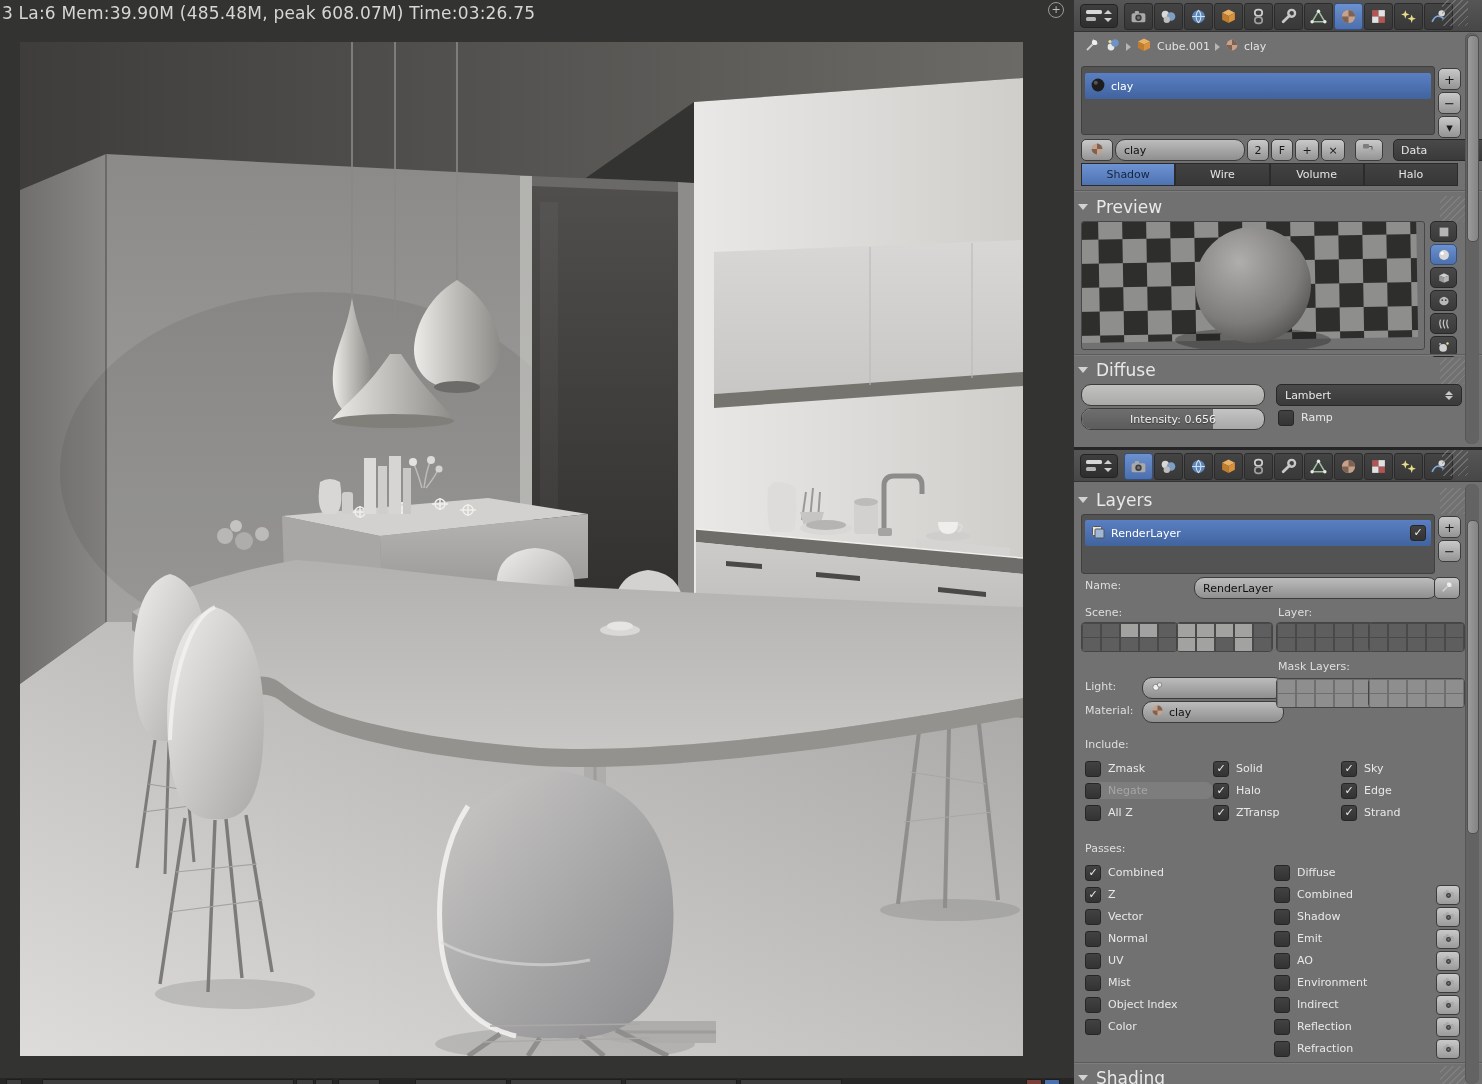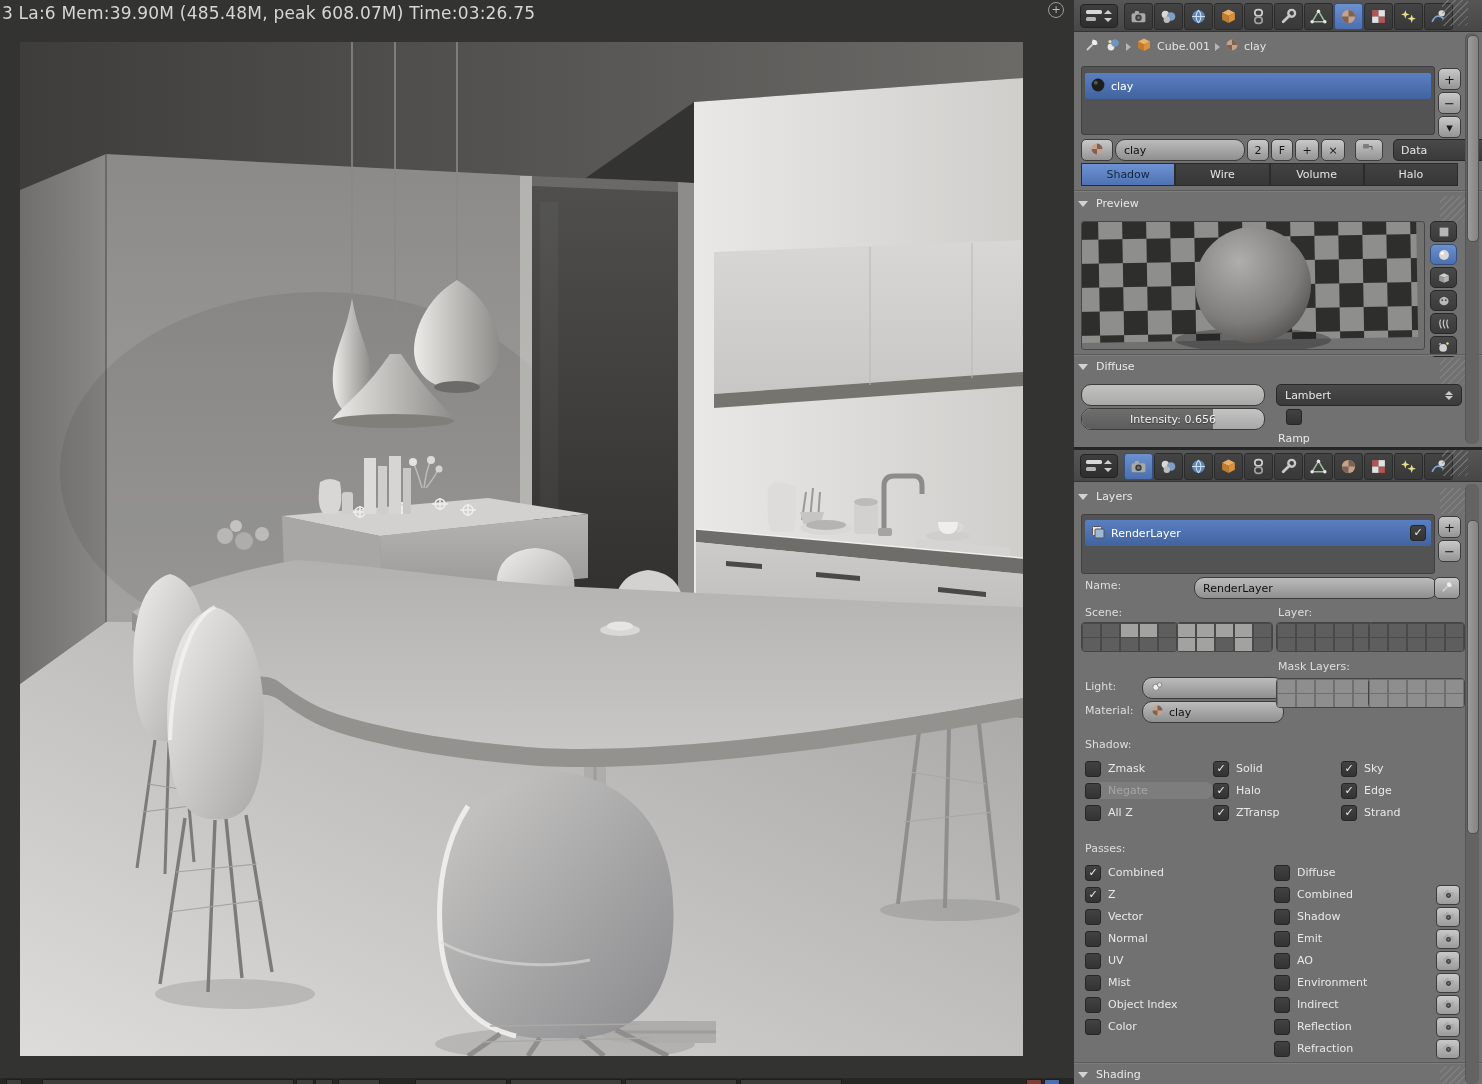--- a/index.html
+++ b/index.html
@@ -19,21 +19,21 @@
   #props-top{top:0;height:447px;border-bottom:3px solid #262626;}
   #props-bot{top:450px;height:732px;}
   .phead{position:absolute;left:0;top:0;width:100%;height:31px;
          background:linear-gradient(#565656,#474747);border-bottom:1px solid #333;}
   .chip{position:absolute;left:6px;top:4px;width:36px;height:22px;border-radius:4px;
         background:linear-gradient(#3e3e3e,#2e2e2e);border:1px solid #232323;display:flex;align-items:center;justify-content:center;gap:2px;}
   .tabrow{position:absolute;left:50px;top:3px;display:flex;gap:1px;}
   .icon-btn{width:27px;height:25px;border-radius:3px;background:linear-gradient(#444,#383838);
         border:1px solid #2b2b2b;display:flex;align-items:center;justify-content:center;}
   .icon-btn.active{background:linear-gradient(#6c91cf,#4c6fae);border-color:#33507f;}
-  .panel-hdr{position:absolute;left:4px;display:flex;align-items:center;gap:8px;color:#e8e8e8;font-size:11px;}
+  .panel-hdr{position:absolute;left:4px;display:flex;align-items:center;gap:8px;color:#e8e8e8;font-size:17px;}
   .tri{width:0;height:0;border-left:5px solid transparent;border-right:5px solid transparent;border-top:6px solid #d2d2d2;}
   .hline{position:absolute;left:0;width:100%;height:1px;background:#5c5c5c;box-shadow:0 1px 0 #7d7d7d;}
   .hatch{position:absolute;width:26px;height:26px;
          background:repeating-linear-gradient(135deg,transparent 0 4px,#8a8a8a 4px 5px);opacity:.55;}
   
   .field-light{background:linear-gradient(#bcbcbc,#8f8f8f);border:1px solid #3c3c3c;border-radius:10px;
         color:#101010;display:flex;align-items:center;padding:0 8px;height:20px;}
   .btn-light{background:linear-gradient(#c9c9c9,#949494);border:1px solid #3c3c3c;border-radius:5px;
         color:#1a1a1a;display:flex;align-items:center;justify-content:center;height:20px;}
   .btn-dark{background:linear-gradient(#494949,#3a3a3a);border:1px solid #282828;border-radius:5px;
@@ -562,21 +562,21 @@
       <span>Lambert</span>
       <span class="stepper">
           <i class="up"></i>
           <i class="dn"></i>
         </span>
     </div>
     <div class="slider" style="position:absolute;left:7px;top:408px;width:182px;">
       <div class="fill" id="intfill" style="width: 72%;"></div>
       <div class="txt">Intensity: 0.656</div>
     </div>
-    <div class="chk-row" style="position:absolute;left:204px;top:409px;flex-direction:column;">
+    <div class="chk-row" style="position:absolute;left:204px;top:409px;">
       <span class="chk"></span>
       <span>Ramp</span>
     </div>
 
     <div class="scroll" style="right:3px;top:33px;height:411px;">
       <div class="thumb" style="top:2px;height:205px;"></div>
     </div>
   </div>
 
   <div id="props-bot" class="props">
@@ -787,21 +787,21 @@
         <div class="cell"></div>
         <div class="cell"></div>
         <div class="cell"></div>
         <div class="cell"></div>
         <div class="cell"></div>
         <div class="cell"></div>
         <div class="cell"></div>
         <div class="cell"></div>
       </div>
 
-    <div class="label" style="position:absolute;left:11px;top:288px;">Shadow:</div>
+    <div class="label" style="position:absolute;left:11px;top:288px;">Include:</div>
     <div id="includeGrid" style="position:absolute;left:11px;top:310px;width:370px;display:grid;grid-template-columns:128px 128px 114px;grid-auto-flow:column;grid-template-rows:repeat(3,22px);">
         <div class="chk-row">
           <span class="chk"></span>
           <span>Zmask</span>
         </div>
         <div class="chk-row disabled">
           <span class="chk"></span>
           <span>Negate</span>
         </div>
         <div class="chk-row">

